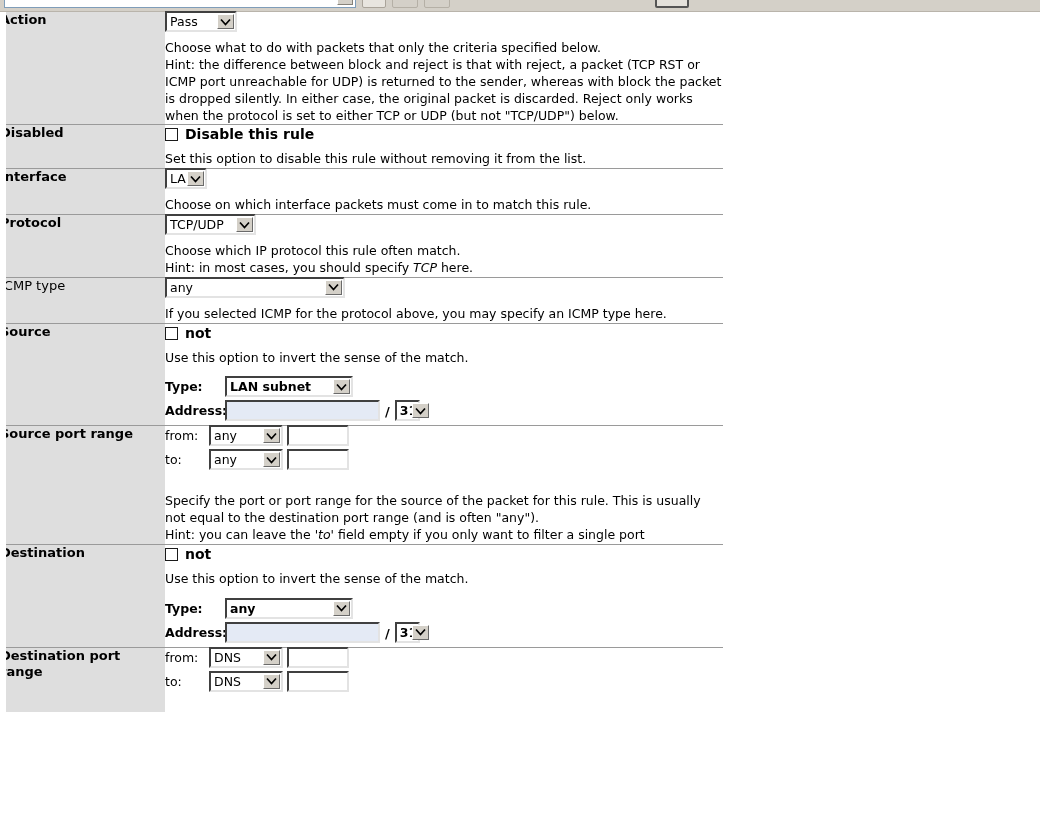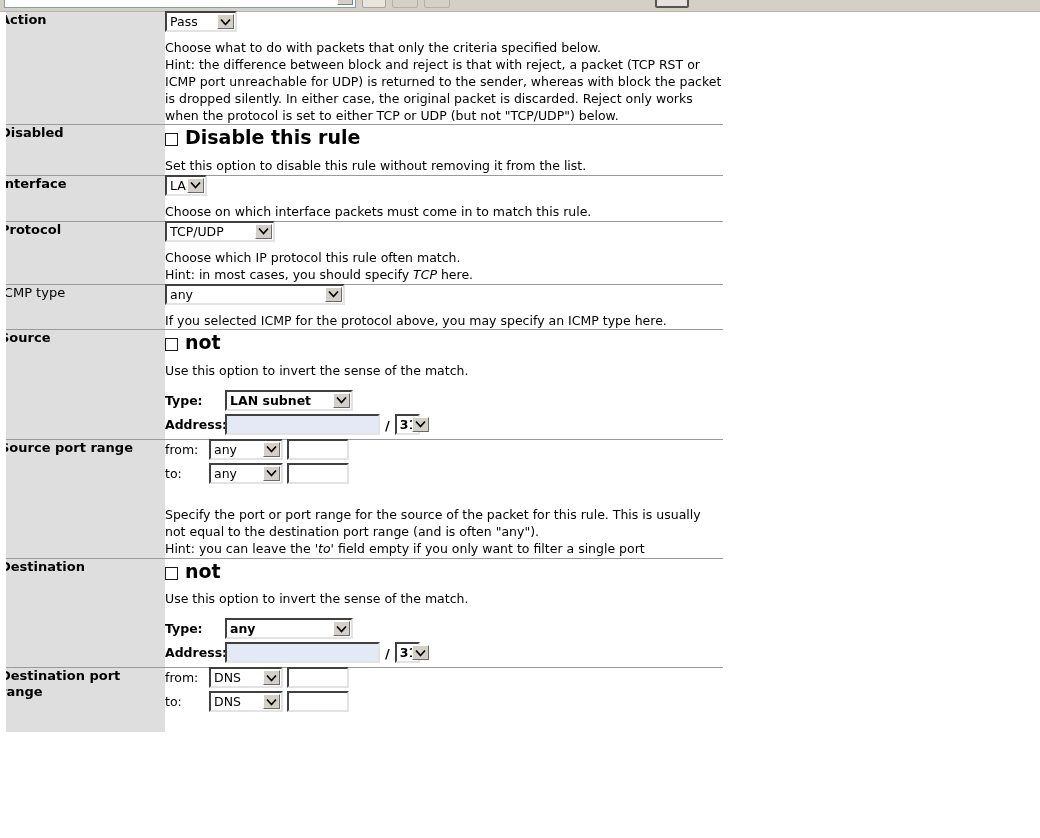--- a/index.html
+++ b/index.html
@@ -130,21 +130,21 @@
     border-color: #ffffff #6a6a6a #6a6a6a #ffffff;
     margin: 1px 1px 1px 0;
     display: flex;
     align-items: center;
     justify-content: center;
   }
   .sel .sel-arrow svg { display: block; }
 
   .sel.w-pass   { width: 72px; }
   .sel.w-lan    { width: 42px; justify-content: space-between; }
-  .sel.w-proto  { width: 110px; }
+  .sel.w-proto  { width: 91px; }
   .sel.w-icmp   { width: 180px; }
   .sel.w-type   { width: 128px; }
   .sel.w-mask   { width: 25px; }
   .sel.w-port   { width: 74px; }
 
   
   .txt {
     display: inline-block;
     height: 21px;
     border: 2px solid;
@@ -160,21 +160,21 @@
   
   .cb {
     display: inline-block;
     width: 13px; height: 13px;
     border: 1px solid #1a1a1a;
     background: #ffffff;
     vertical-align: -2px;
     margin-right: 7px;
   }
   .cb-label {
-    font-size: 19px;
+    font-size: 14px;
     font-weight: bold;
     color: #000;
   }
 
   .kv { margin-top: 2px; }
   .kv-line {
     display: flex;
     align-items: center;
     margin-bottom: 3px;
   }

